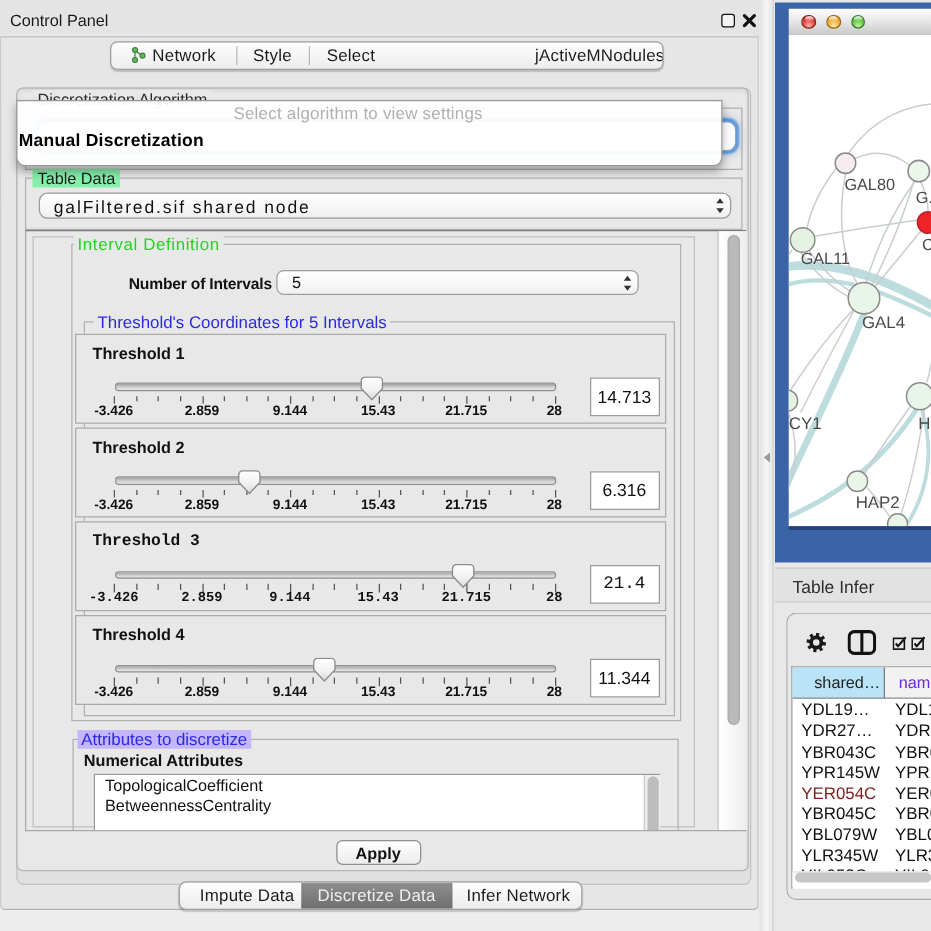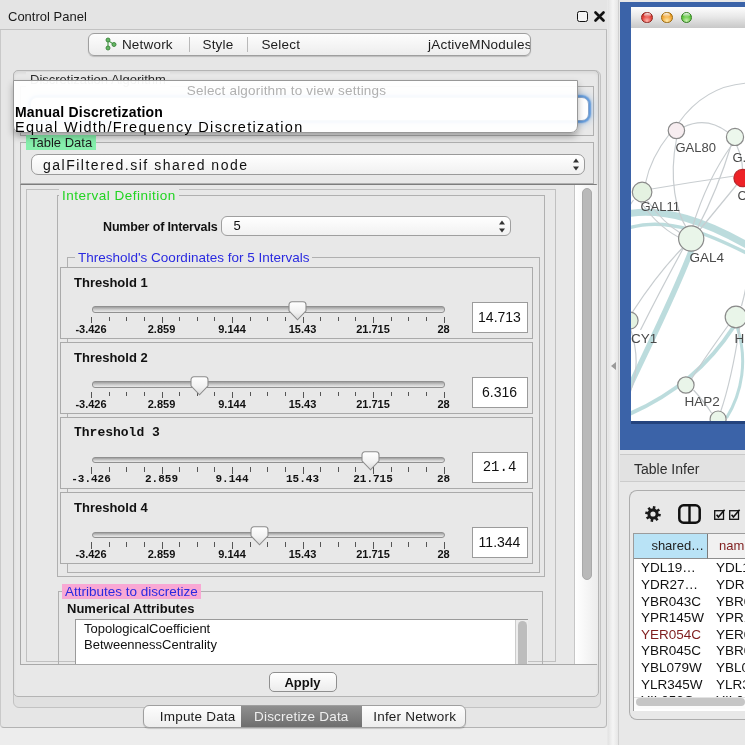--- a/index.html
+++ b/index.html
@@ -89,21 +89,21 @@
 <svg style="position:absolute;left:714px;top:508.5px;width:12px;height:11px;" width="12" height="11" viewBox="0 0 12 11">
       <rect x="0.7" y="1.7" width="8.8" height="8.6" fill="none" stroke="#111" stroke-width="1.3"></rect>
       <path d="M2.6,5.8 L4.4,8 L10.6,0.8" fill="none" stroke="#111" stroke-width="1.6"></path>
     </svg>
 <svg style="position:absolute;left:728.5px;top:508.5px;width:12px;height:11px;" width="12" height="11" viewBox="0 0 12 11">
       <rect x="0.7" y="1.7" width="8.8" height="8.6" fill="none" stroke="#111" stroke-width="1.3"></rect>
       <path d="M2.6,5.8 L4.4,8 L10.6,0.8" fill="none" stroke="#111" stroke-width="1.6"></path>
     </svg>
 <div style="position:absolute;left:633px;top:532.9px;width:112px;height:177.5px;background:#fff;border-left:1px solid #9c9c9c;border-top:1px solid #9c9c9c;"></div>
 <div style="position:absolute;left:634px;top:533.9px;width:73.5px;height:25px;background:#b9e3f6;border-right:1px solid #7b7b7b;border-bottom:1px solid #8e8e8e;box-sizing:border-box;font-size:13px;color:#222;text-align:center;line-height:24px;padding-left:15px;">shared…</div>
-<div style="position:absolute;left:707.5px;top:533.9px;width:37.5px;height:25px;background:#f1f1f1;border-bottom:1px solid #8e8e8e;box-sizing:border-box;font-size:13px;color:#7f1d1d;padding-left:11.5px;line-height:24px;">nam</div>
+<div style="position:absolute;left:707.5px;top:533.9px;width:37.5px;height:25px;background:#f1f1f1;border-bottom:1px solid #8e8e8e;box-sizing:border-box;font-size:13px;color:#6d28d9;padding-left:11.5px;line-height:24px;">nam</div>
 <div style="position:absolute;left:641px;top:560.4px;width:70px;height:16px;font-size:13.5px;color:#111;white-space:nowrap;">YDL19…</div>
 <div style="position:absolute;left:716px;top:560.4px;width:34px;height:16px;font-size:13.5px;color:#111;white-space:nowrap;overflow:hidden;">YDL1</div>
 <div style="position:absolute;left:641px;top:577.0px;width:70px;height:16px;font-size:13.5px;color:#111;white-space:nowrap;">YDR27…</div>
 <div style="position:absolute;left:716px;top:577.0px;width:34px;height:16px;font-size:13.5px;color:#111;white-space:nowrap;overflow:hidden;">YDR2</div>
 <div style="position:absolute;left:641px;top:593.6px;width:70px;height:16px;font-size:13.5px;color:#111;white-space:nowrap;">YBR043C</div>
 <div style="position:absolute;left:716px;top:593.6px;width:34px;height:16px;font-size:13.5px;color:#111;white-space:nowrap;overflow:hidden;">YBR0</div>
 <div style="position:absolute;left:641px;top:610.1999999999999px;width:70px;height:16px;font-size:13.5px;color:#111;white-space:nowrap;">YPR145W</div>
 <div style="position:absolute;left:716px;top:610.1999999999999px;width:34px;height:16px;font-size:13.5px;color:#111;white-space:nowrap;overflow:hidden;">YPR1</div>
 <div style="position:absolute;left:641px;top:626.8px;width:70px;height:16px;font-size:13.5px;color:#7f1d1d;white-space:nowrap;">YER054C</div>
 <div style="position:absolute;left:716px;top:626.8px;width:34px;height:16px;font-size:13.5px;color:#111;white-space:nowrap;overflow:hidden;">YER0</div>
@@ -323,34 +323,33 @@
               <stop offset="0" stop-color="#ffffff"></stop>
               <stop offset="0.6" stop-color="#f0f0f0"></stop>
               <stop offset="1" stop-color="#d8d8d8"></stop>
             </linearGradient>
           </defs>
           <path d="M4,0.7 h11 a3,3 0 0 1 3,3 v6.1 l-8.5,9 l-8.5,-9 v-6.1 a3,3 0 0 1 3,-3 z" fill="url(#tg492)" stroke="#8c8c8c" stroke-width="1.1"></path>
         </svg>
 <div class="valbox">11.344</div>
 </div>
 <div style="position:absolute;left:37px;top:405.5px;width:483px;height:85px;border:1px solid #b0b0b0;"></div>
-<div style="position:absolute;left:41px;top:399px;font-size:13.5px;color:#2a2ae0;background:#f9a8d4;padding:0 3px;">Attributes to discretize</div>
+<div style="position:absolute;left:41px;top:399px;font-size:13.5px;color:#2a2ae0;background:#c4b5fd;padding:0 3px;">Attributes to discretize</div>
 <div style="position:absolute;left:46px;top:415.5px;font-size:13px;font-weight:bold;color:#111;">Numerical Attributes</div>
 <div style="position:absolute;left:54px;top:434px;width:453px;height:60px;background:#fff;border:1px solid #9a9a9a;box-sizing:border-box;"></div>
 <div style="position:absolute;left:55px;top:436px;width:430px;height:58px;font-size:13px;color:#111;">
         <div class="lst">TopologicalCoefficient</div>
         <div class="lst">BetweennessCentrality</div>
       </div>
 <div style="position:absolute;left:494px;top:435px;width:12px;height:44px;background:#ededed;border-left:1px solid #cccccc;"></div>
 <div style="position:absolute;left:496.5px;top:436px;width:9px;height:60px;background:#bdbdbd;border-radius:5px;"></div>
 </div>
 <div style="position:absolute;left:573.5px;top:185px;width:23px;height:479px;background:linear-gradient(90deg,#ffffff,#f4f4f4 60%,#ececec);border-left:1px solid #c6c6c6;"></div>
 <div style="position:absolute;left:581.5px;top:188px;width:10px;height:392px;background:#b9b9b9;border:1px solid #a9a9a9;border-radius:6px;box-sizing:border-box;"></div>
 <div style="position:absolute;left:268.5px;top:671.5px;width:68px;height:20.5px;background:linear-gradient(180deg,#ffffff,#ececec);border:1px solid #8f8f8f;border-radius:5px;box-sizing:border-box;font-size:13px;font-weight:bold;color:#111;text-align:center;line-height:19px;">Apply</div>
 <div style="position:absolute;left:142.7px;top:704.5px;width:323.79999999999995px;height:23px;background:linear-gradient(180deg,#fdfdfd,#ededed);border:1px solid #9f9f9f;border-radius:6px;box-sizing:border-box;overflow:hidden;box-shadow:0 1px 1px rgba(0,0,0,0.18);">
 <div class="seg" style="left:0px;width:108px;">Impute Data</div>
 <div class="seg" style="left:97px;width:121.2px;background:linear-gradient(180deg,#8f8f8f,#6e6e6e);color:#efefef;">Discretize Data</div>
 <div class="seg" style="left:218.2px;width:105.6px;">Infer Network</div>
 </div>
 <div style="position:absolute;left:13px;top:80px;width:565px;height:53px;background:rgba(255,255,255,0.95);border:1px solid #989898;border-radius:0 0 7px 7px;box-shadow:0 4px 7px rgba(0,0,0,0.3);box-sizing:border-box;"></div>
 <div style="position:absolute;left:4px;top:83px;width:565px;height:15px;font-size:13.5px;color:#b0b0b0;text-align:center;letter-spacing:0.2px;">Select algorithm to view settings</div>
 <div style="position:absolute;left:15px;top:104px;font-size:14px;font-weight:bold;color:#000;letter-spacing:0.2px;">Manual Discretization</div>
-<div style="position:absolute;left:15px;top:118.5px;font-size:14.5px;color:#000;letter-spacing:1.3px;">Equal Width/Frequency Discretization</div>
 </div>
 </body></html>

